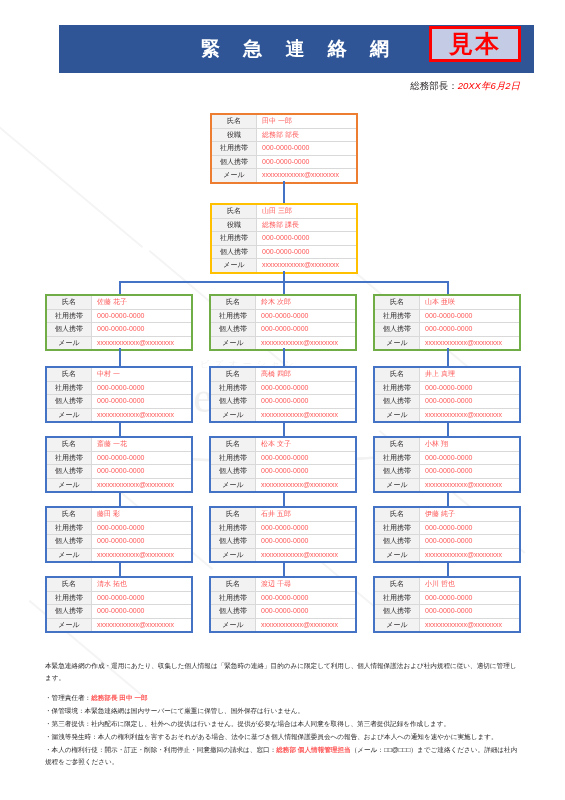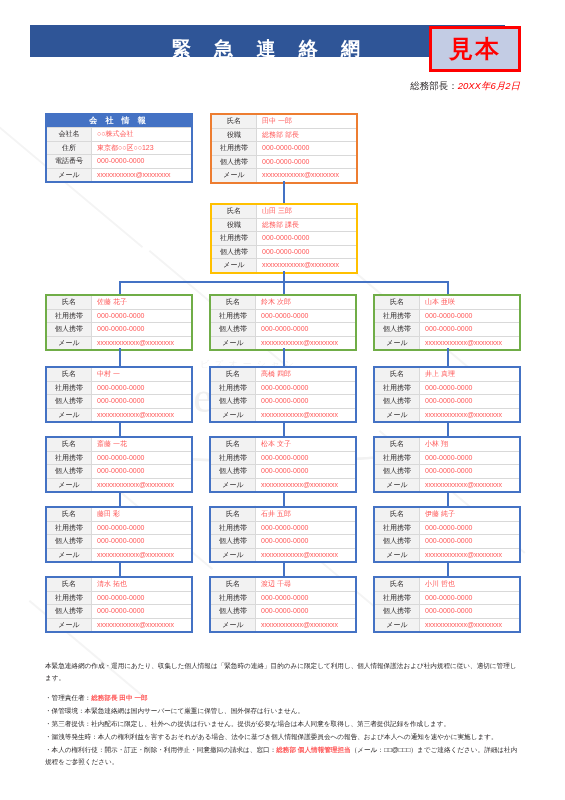--- a/index.html
+++ b/index.html
@@ -27,31 +27,31 @@
     font-size:9px;letter-spacing:5px;color:#f2f2f2;white-space:nowrap;
   }
   .wm-swoosh{
     position:absolute;left:60px;top:400px;width:420px;height:60px;
     border-bottom:3px solid #f2f2f2;border-radius:0 0 60% 60%;
   }
   .wm-diag{position:absolute;background:#f4f4f4;transform-origin:0 0;}
 
   
   .banner{
-    position:absolute;left:30px;top:25px;width:475px;height:32px;
+    position:absolute;left:59px;top:25px;width:475px;height:48px;
     background:#2f5597;
   }
   .banner-title{
     position:absolute;left:0;top:0;width:475px;height:48px;
     display:flex;align-items:center;justify-content:center;
     color:#ffffff;font-size:19px;letter-spacing:9px;font-weight:bold;
     padding-left:6px;box-sizing:border-box;
   }
   .sample-stamp{
-    position:absolute;left:429px;top:26px;width:92px;height:46px;
+    position:absolute;left:429px;top:26px;width:92px;height:36px;
     background:#c3cce4;border:3px solid #ff0000;box-sizing:border-box;
     display:flex;align-items:center;justify-content:center;
     color:#ff0000;font-size:24px;font-weight:bold;letter-spacing:2px;
   }
   .updated{
     position:absolute;left:300px;top:80px;width:220px;text-align:right;
     font-size:9.5px;color:#231f20;
   }
   .updated .red{color:#ff0000;font-style:italic;}
 
@@ -110,39 +110,20 @@
   </div>
 
   <div class="banner">
     <div class="banner-title">緊 急 連 絡 網</div>
   </div>
   <div class="sample-stamp">見本</div>
   <div class="updated">
     <span>総務部長：</span><span class="red">20XX年6月2日</span>
   </div>
 
-  <div class="card blue" style="left:45px;top:113px;width:148px;">
-    <div class="card-head">会 社 情 報</div>
-    <div class="row">
-      <div class="lbl">会社名</div>
-      <div class="val">○○株式会社</div>
-    </div>
-    <div class="row">
-      <div class="lbl">住所</div>
-      <div class="val">東京都○○区○○123</div>
-    </div>
-    <div class="row">
-      <div class="lbl">電話番号</div>
-      <div class="val">000-0000-0000</div>
-    </div>
-    <div class="row">
-      <div class="lbl">メール</div>
-      <div class="val">xxxxxxxxxxx@xxxxxxxx</div>
-    </div>
-  </div>
 
   <div class="card orange" style="left:210px;top:113px;width:148px;">
     <div class="row">
       <div class="lbl">氏名</div>
       <div class="val">田中 一郎</div>
     </div>
     <div class="row">
       <div class="lbl">役職</div>
       <div class="val">総務部 部長</div>
     </div>

